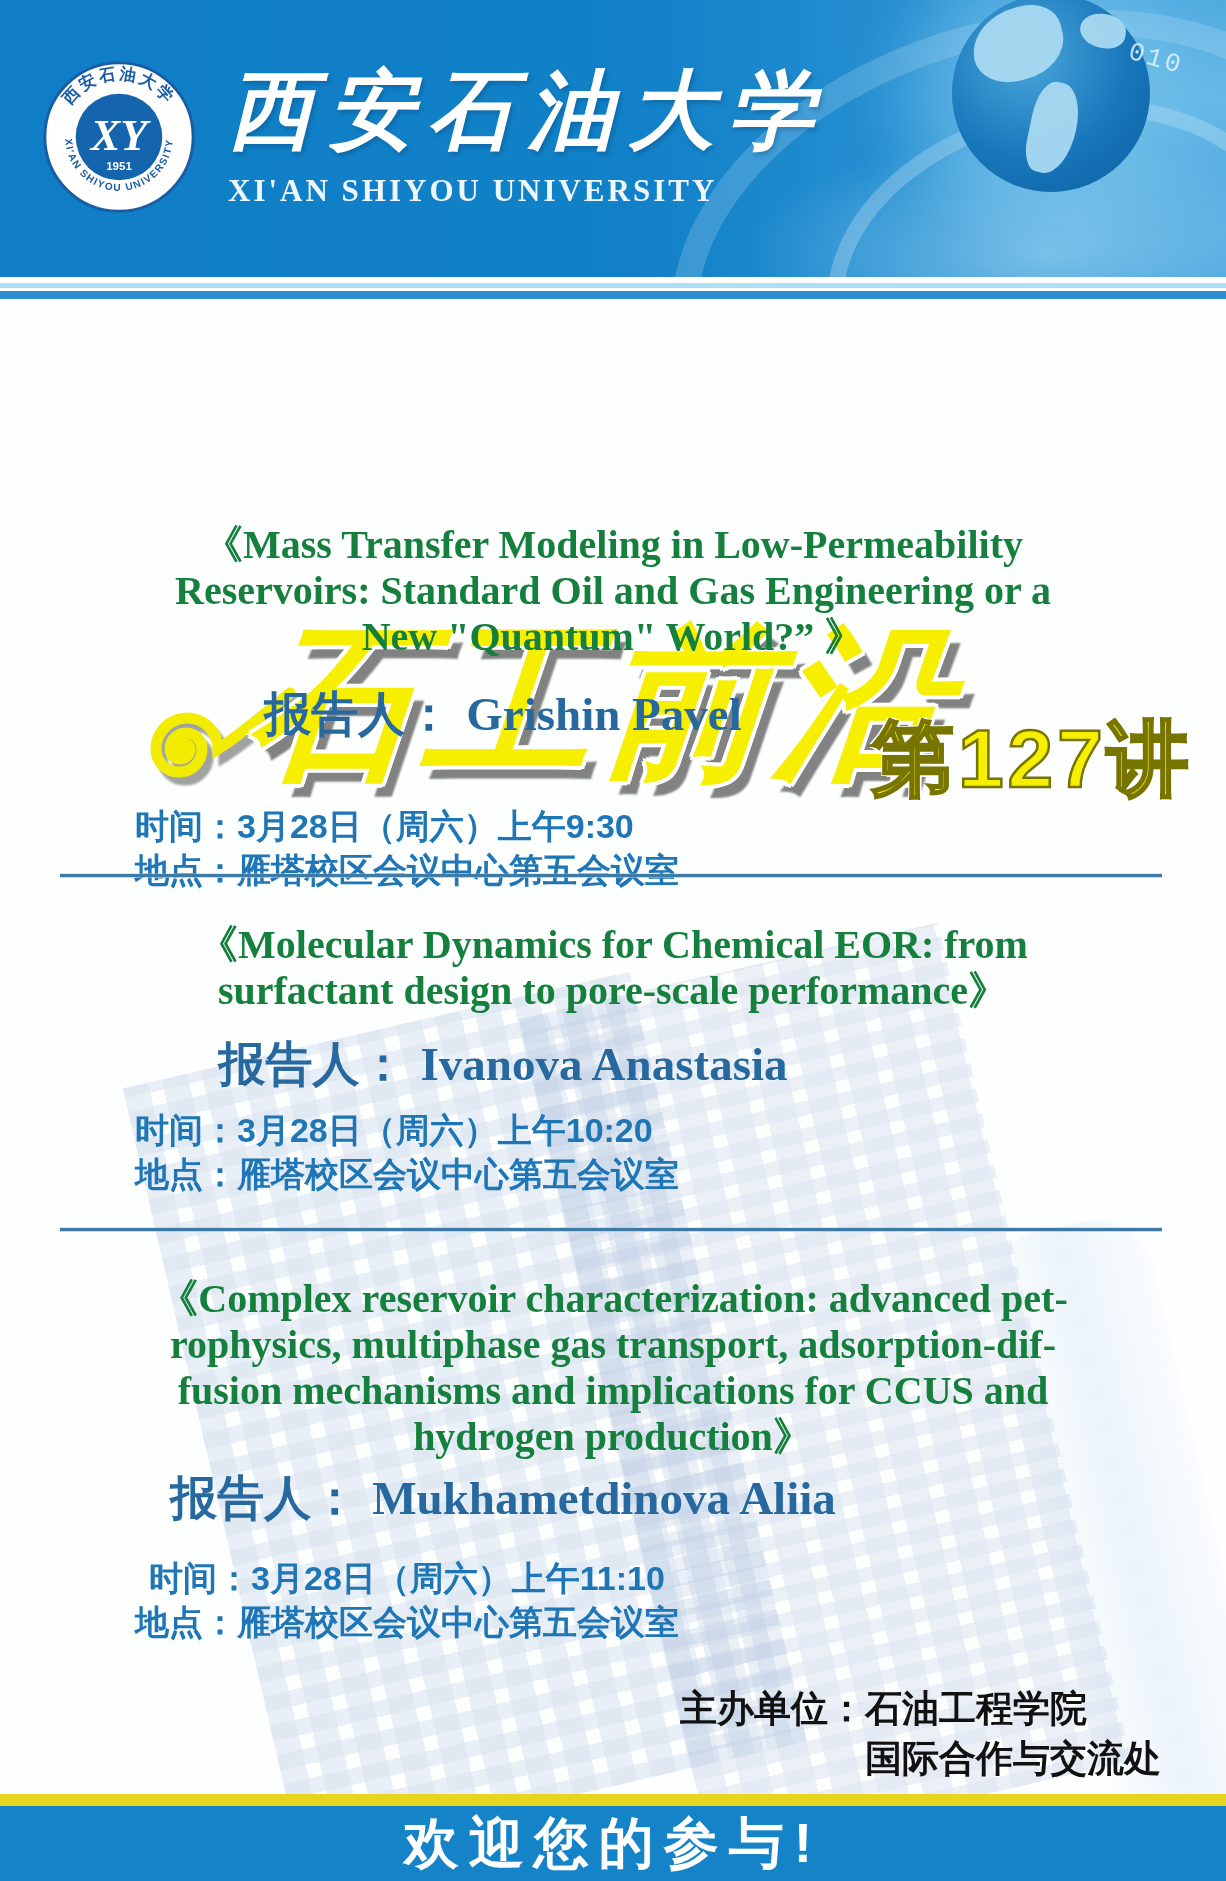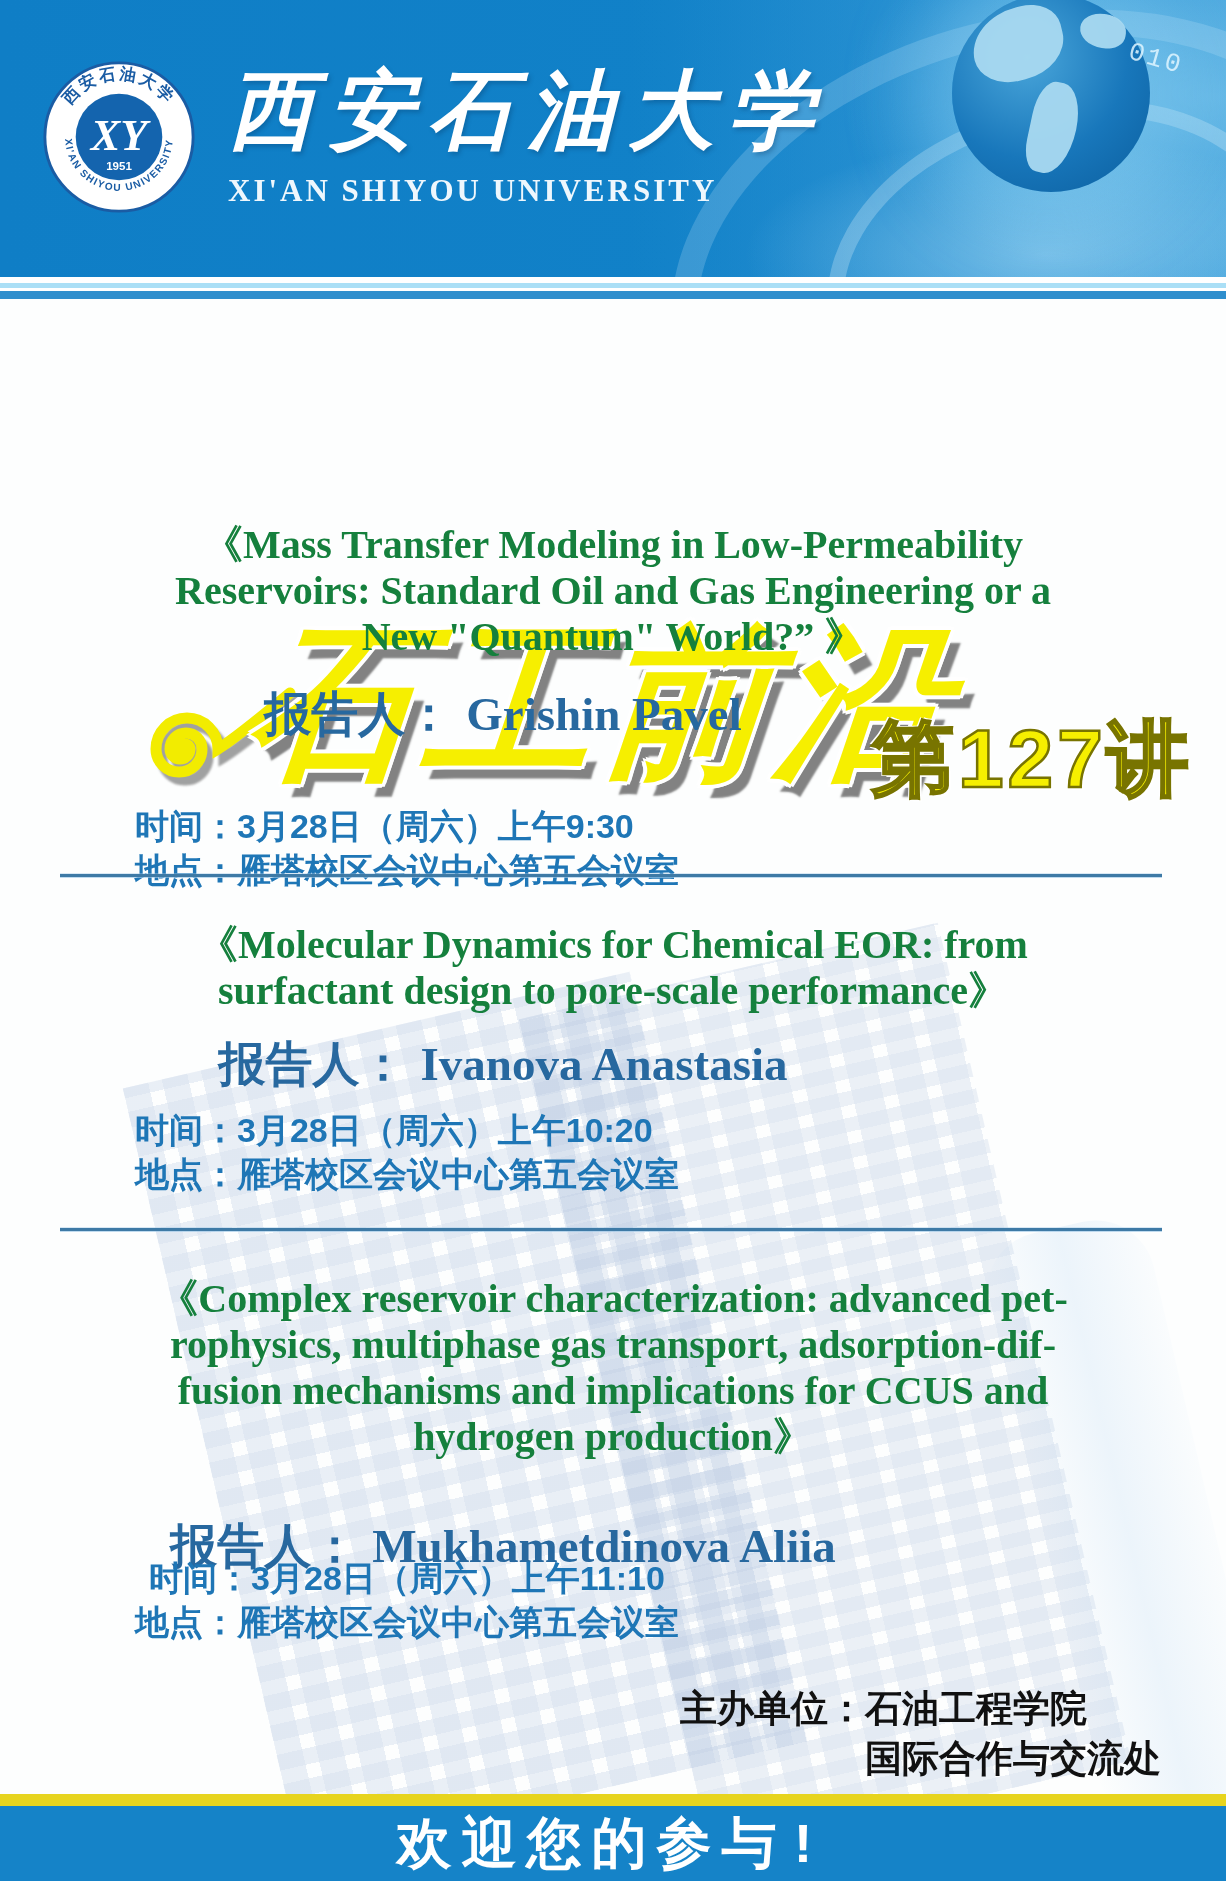--- a/index.html
+++ b/index.html
@@ -91,38 +91,38 @@
     position:absolute; left:0; width:1226px; text-align:center; z-index:2;
     color:#15803d; font-weight:700; font-size:40px; line-height:46px;
     font-family:Liberation Serif, serif;
   }
   .t1{top:522px;} .t2{top:922px;} .t3{top:1276px;}
   .speaker{
     position:absolute; left:0; width:1006px; text-align:center; z-index:2;
     color:#27689f; font-weight:700; font-size:47px; line-height:52px;
     font-family:"Liberation Serif", serif; white-space:nowrap;
   }
-  .s1{top:688px;} .s2{top:1038px;} .s3{top:1472px;margin-top:48px;}
+  .s1{top:688px;} .s2{top:1038px;} .s3{top:1472px;}
   .speaker .sp-name{margin-left:14px;}
   .meta{
     position:absolute; left:135px; z-index:2;
     color:#1e76b6; font-weight:700; font-size:34px; line-height:44px; white-space:nowrap;
   }
   .m1{top:756px;margin-top:48px;} .m2{top:1108px;} .m3{top:1556px;text-align:center;}
   .divider{position:absolute; left:60px; width:1102px; height:3px; background:#3e7aa6;
     box-shadow:0 1px 0 rgba(160,200,230,.65), 0 -1px 0 rgba(160,200,230,.4); z-index:2;}
   .d1{top:874px;} .d2{top:1228px;}
   
   .host{position:absolute; left:680px; top:1684px; z-index:2; display:flex;
     color:#111111; font-weight:700; font-size:37px; line-height:50px; white-space:nowrap;}
   .host-orgs{display:flex; flex-direction:column;}
   
   .stripe-gold{position:absolute; left:0; top:1794px; width:1226px; height:12px; background:#e7d41e; z-index:3;}
   .ftr{position:absolute; left:0; top:1806px; width:1226px; height:75px; background:#1583c8; z-index:3;
-    display:flex; align-items:center; justify-content:center;font-family:Liberation Mono, monospace;}
+    display:flex; align-items:center; justify-content:center;}
   .ftr-text{color:#ffffff; font-weight:900; font-size:55px; letter-spacing:10px; white-space:nowrap;}
 </style>
 </head>
 <body>
 
 <div class="poster">
 
   <header class="hdr">
     <div class="hdr-swirls"></div>
     <div class="ring1"></div>

